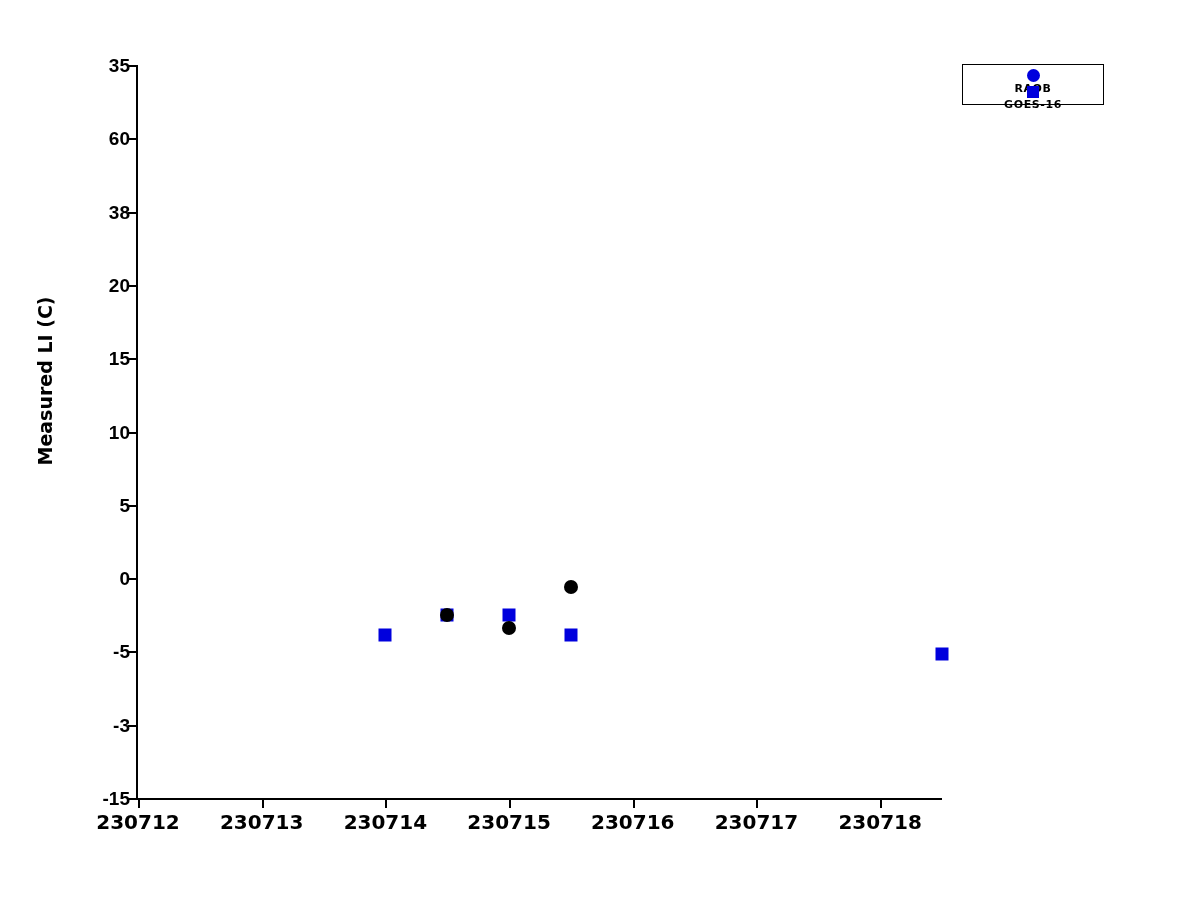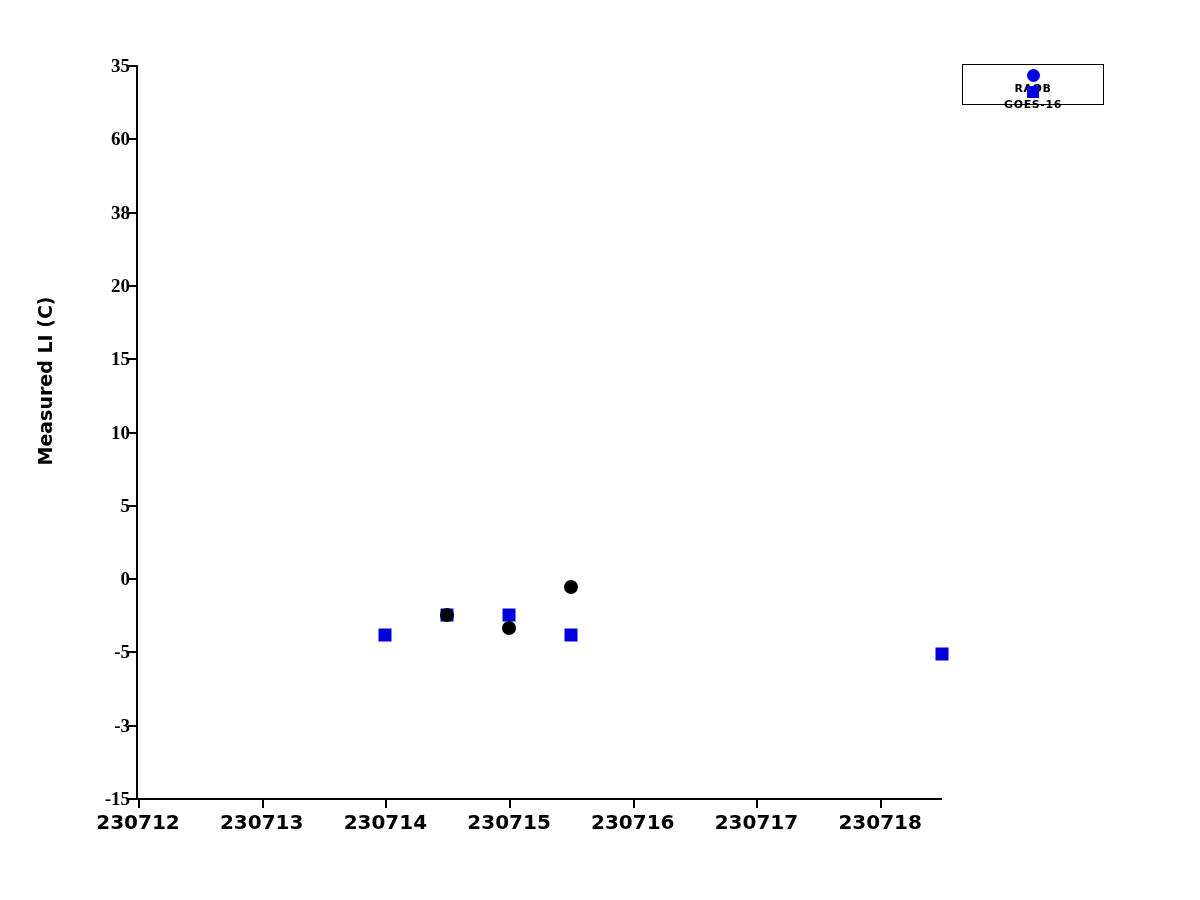--- a/index.html
+++ b/index.html
@@ -63,21 +63,21 @@
   .ytick-label {
     position: absolute;
     right: 100%;
     transform: translateY(-50%);
     margin-right: 8px;
     font-size: 19px;
     font-weight: bold;
     color: #000;
     white-space: nowrap;
     line-height: 1;
-    font-family: Liberation Serif, serif;
+    font-family: Liberation Sans, sans-serif;
   }
   .ytick-wrap {
     position: absolute;
     left: 0;
     width: 0;
     height: 0;
   }
   .xtick {
     position: absolute;
     top: 0;

